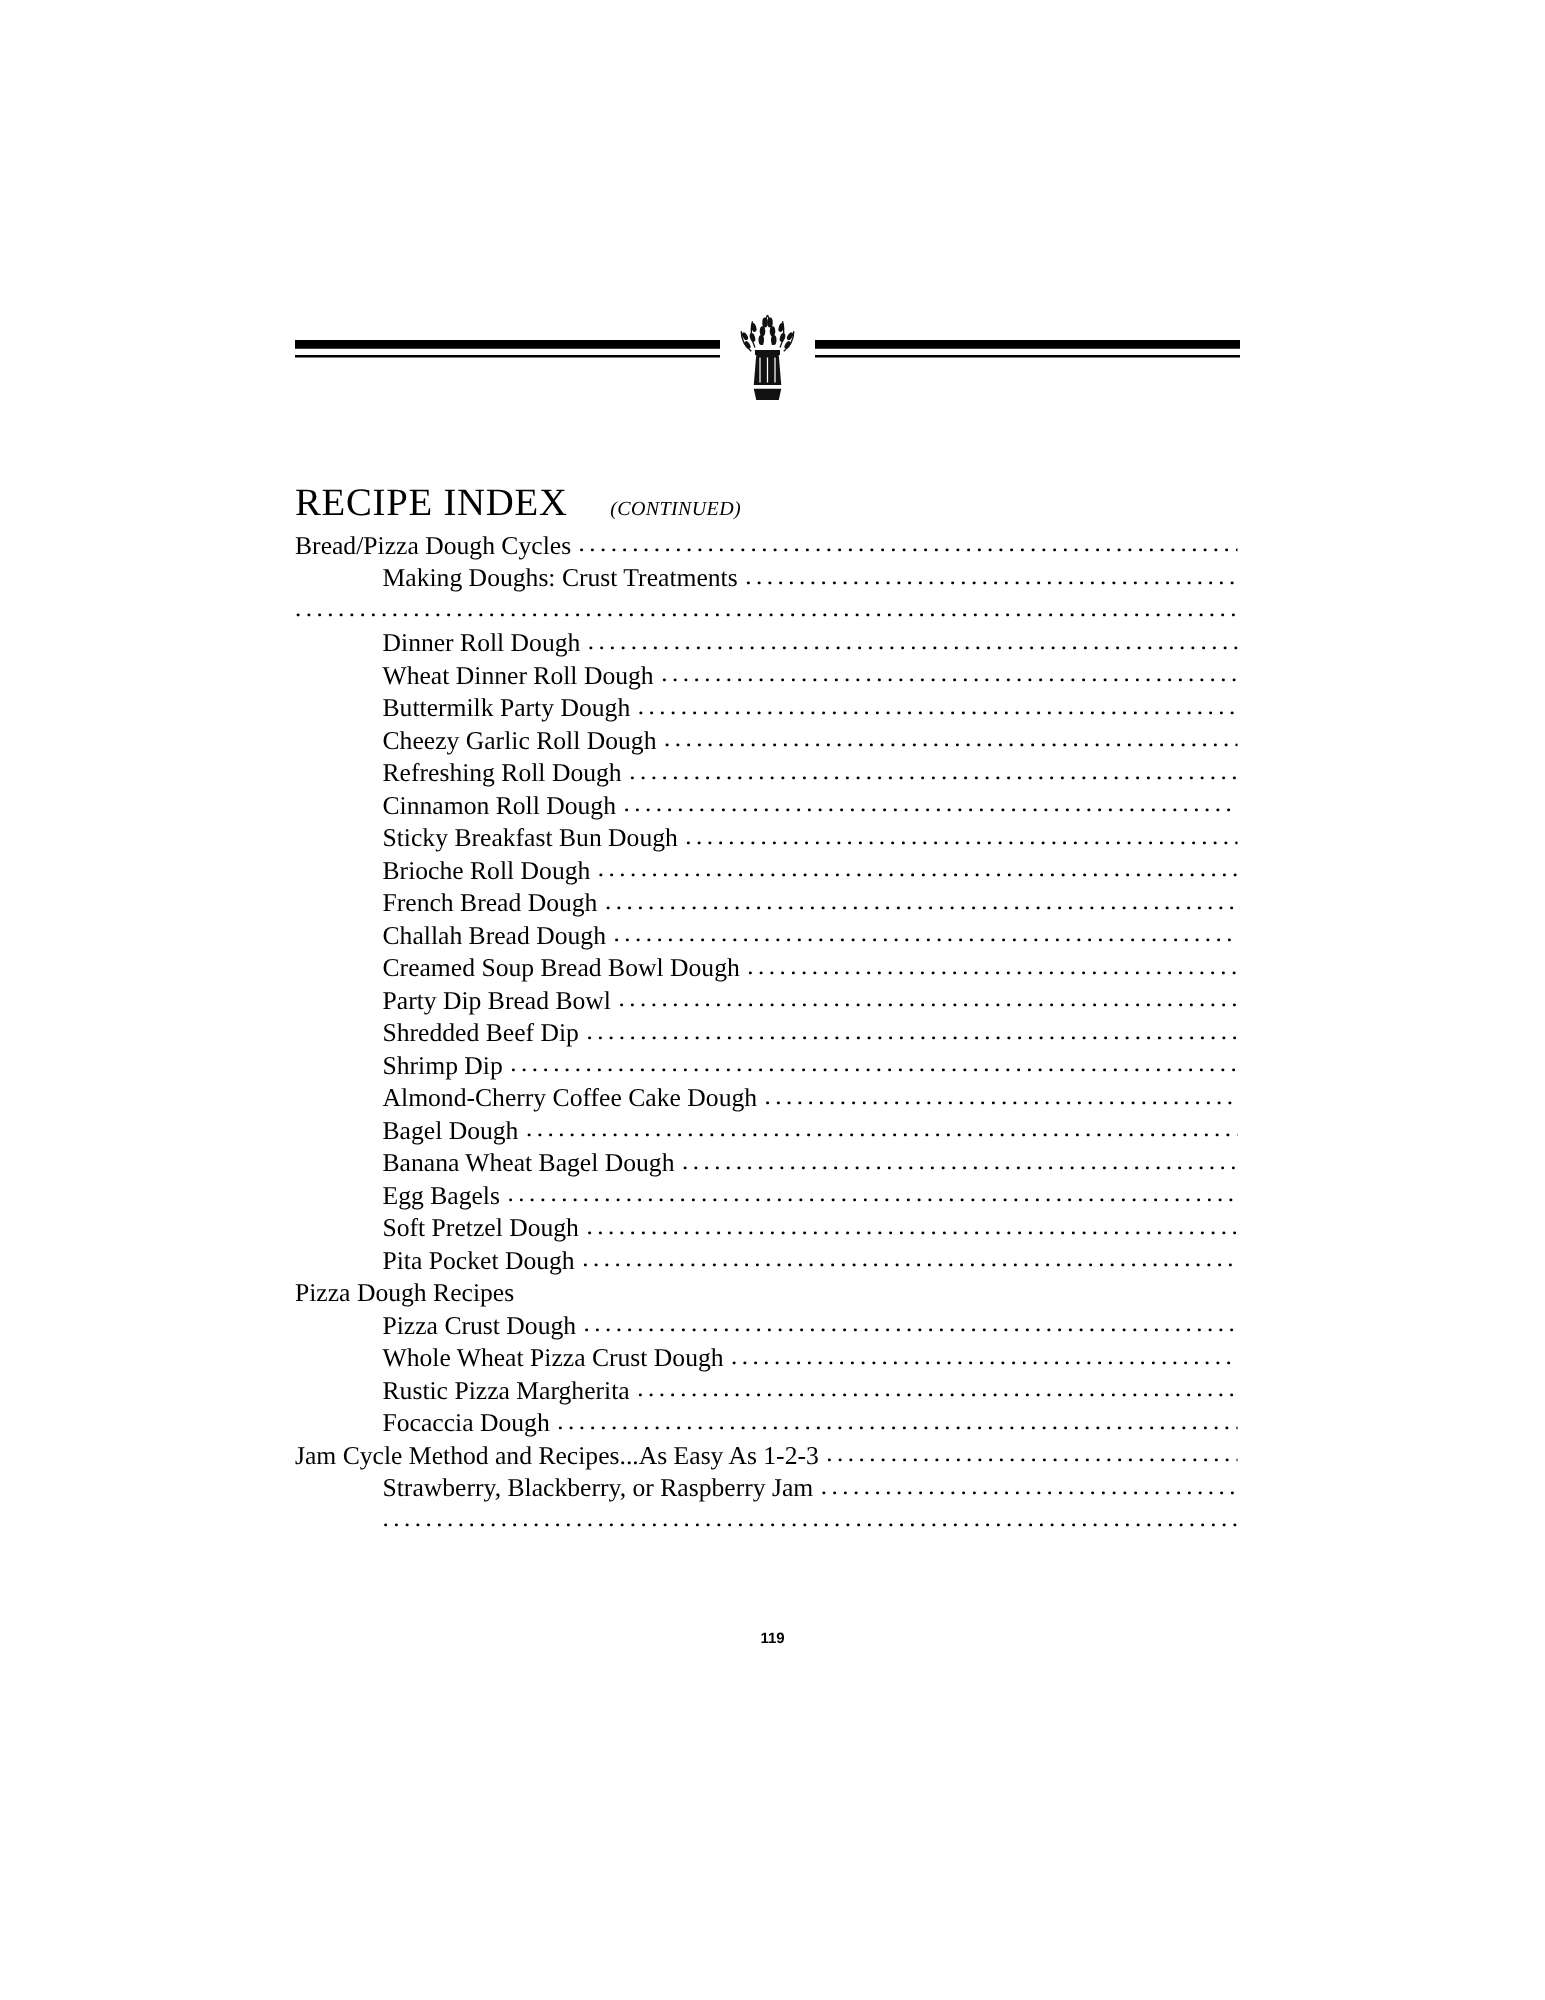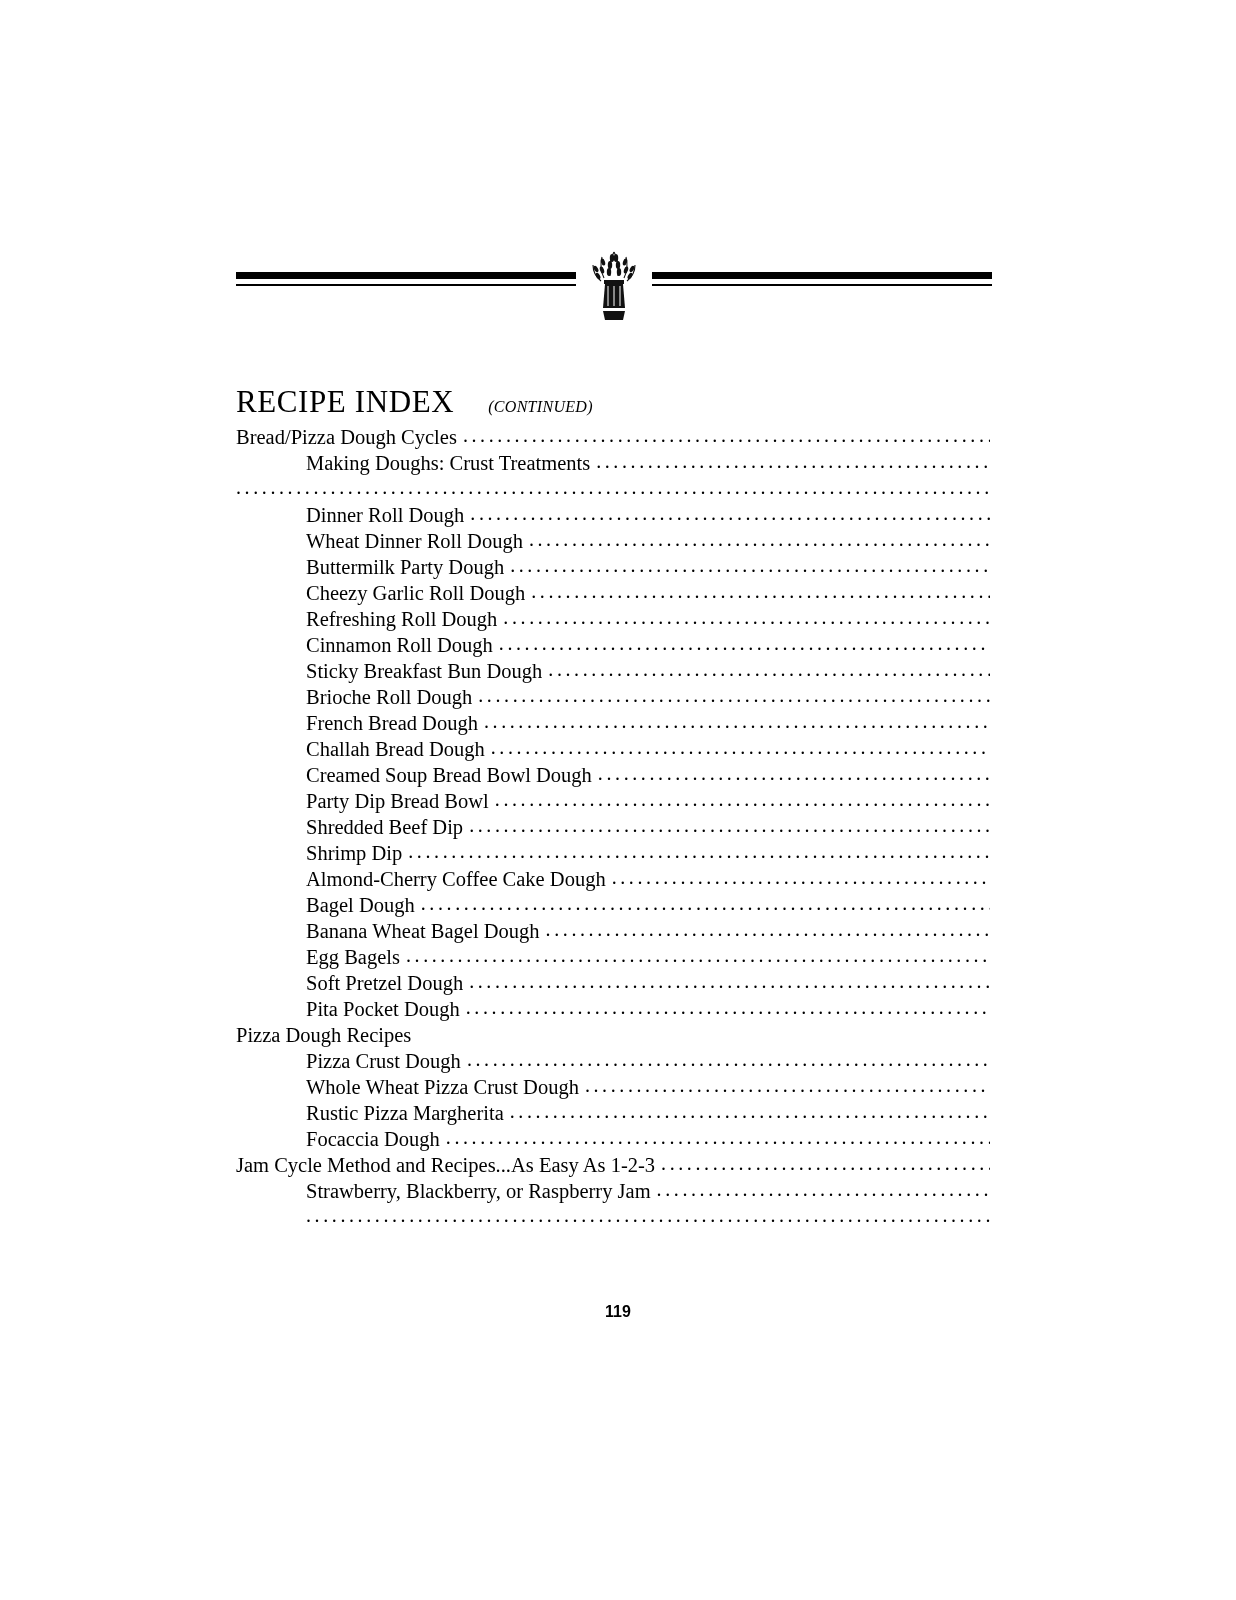--- a/index.html
+++ b/index.html
@@ -118,21 +118,21 @@
   }
 
   
   .folio {
     position: absolute;
     left: 0;
     top: 1303px;
     width: 1236px;
     text-align: center;
     font-family: "Liberation Sans", sans-serif;
-    font-size: 16px;
+    font-size: 12px;
     font-weight: bold;
   }
 </style>
 </head>
 <body>
 
 <div class="page">
 
   <div class="ornament">
     <div class="rule-thick"></div>

